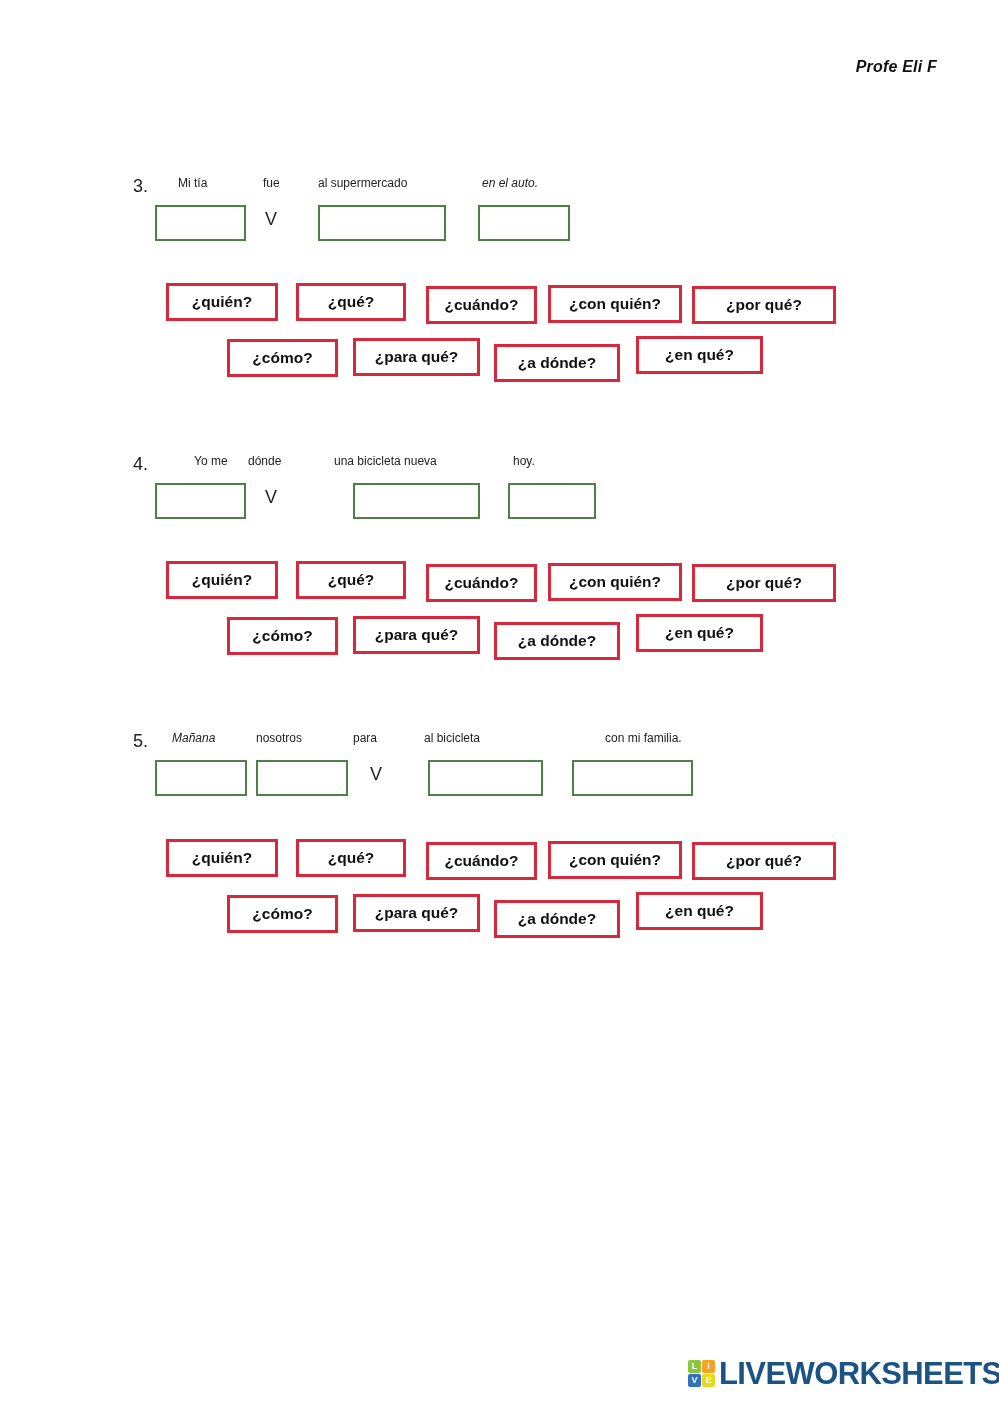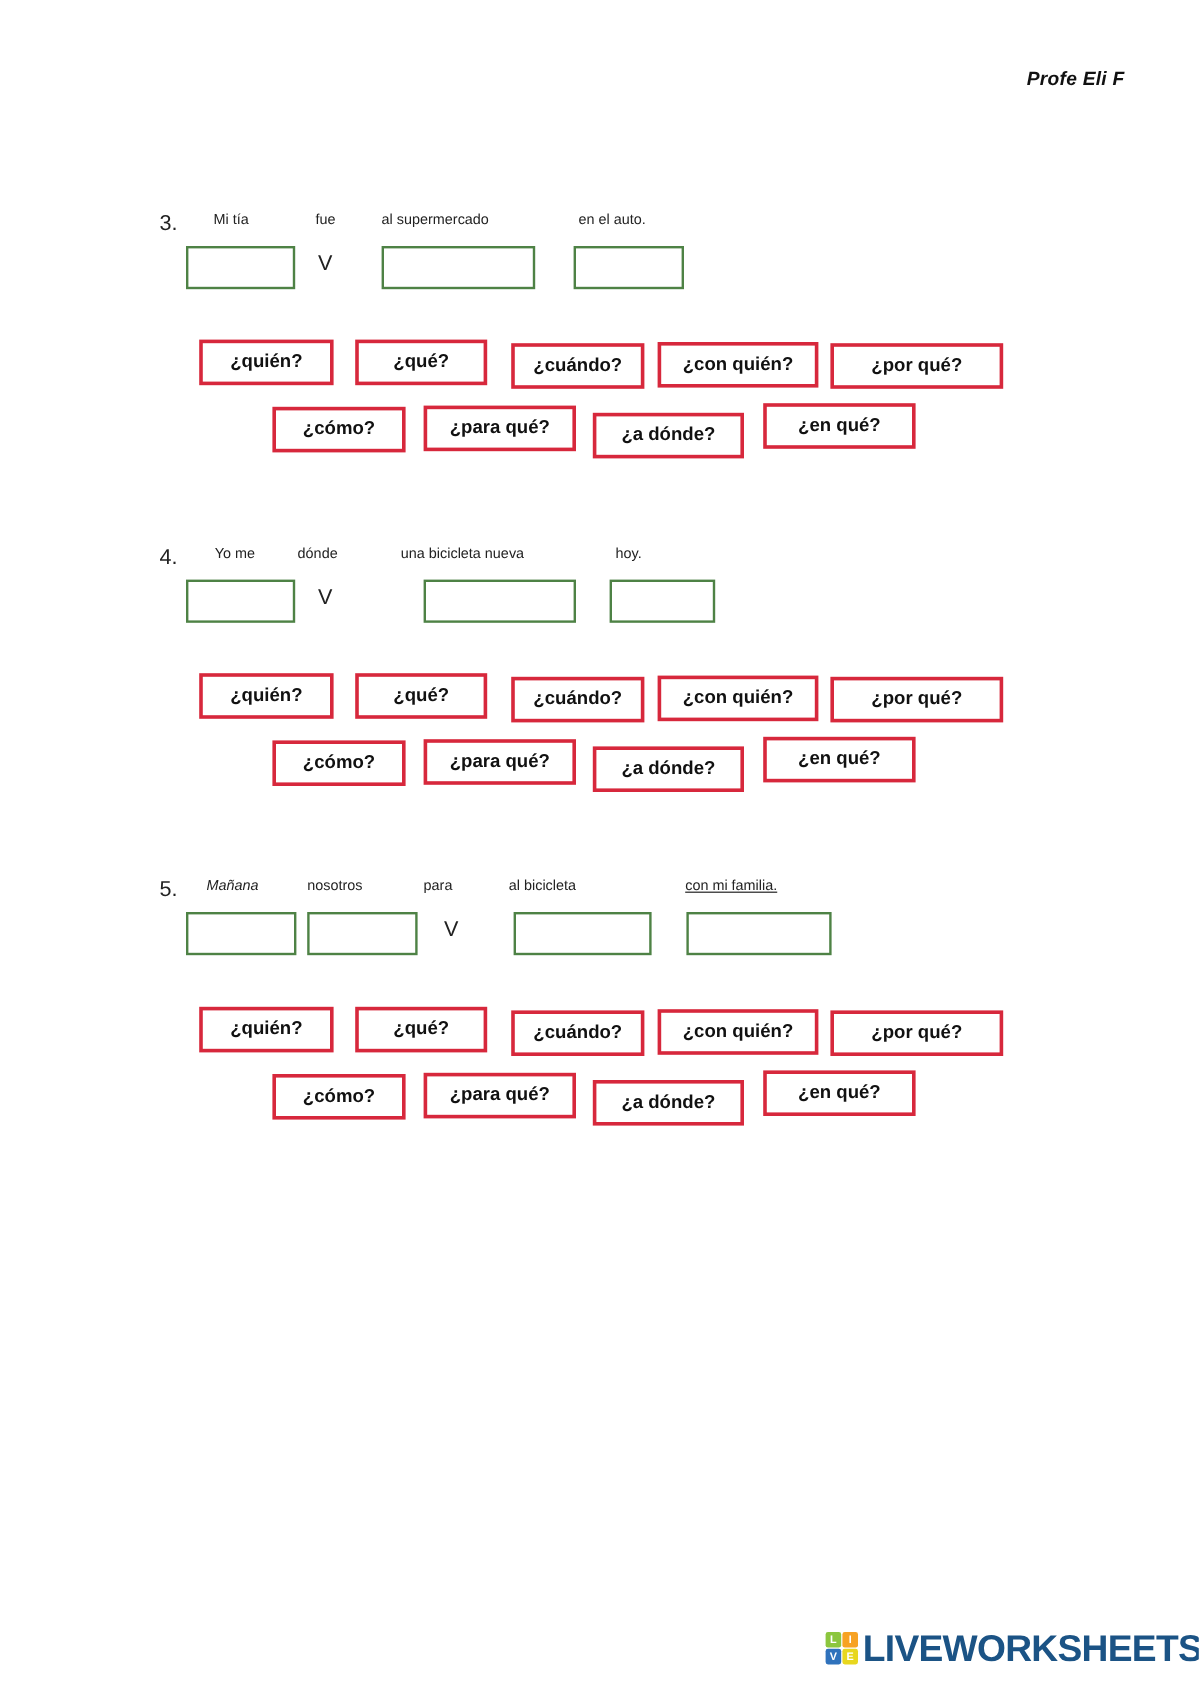--- a/index.html
+++ b/index.html
@@ -142,21 +142,21 @@
 <div class="page">
 
   <div class="header-author">Profe Eli F</div>
 
   <div class="question" style="top:176px;">
     <span class="q-number">3.</span>
 
     <span class="sentence" style="left:178px;">Mi tía</span>
     <span class="sentence" style="left:263px;">fue</span>
     <span class="sentence" style="left:318px;">al supermercado</span>
-    <span class="sentence" style="left:482px;">en el auto.</span>
+    <span class="sentence" style="left:482px;font-style:italic;">en el auto.</span>
 
     <div class="answer-box" style="left:155px; top:29px; width:91px;"></div>
     <span class="verb-mark" style="left:265px; top:33px;">V</span>
     <div class="answer-box" style="left:318px; top:29px; width:128px;"></div>
     <div class="answer-box" style="left:478px; top:29px; width:92px;"></div>
   </div>
 
   <div class="wordbank" style="top:283px;">
     <div class="wb-chip" style="left:166px; top:0px;  width:112px;">¿quién?</div>
     <div class="wb-chip" style="left:296px; top:0px;  width:110px;">¿qué?</div>
@@ -166,21 +166,21 @@
 
     <div class="wb-chip" style="left:227px; top:56px; width:111px;">¿cómo?</div>
     <div class="wb-chip" style="left:353px; top:55px; width:127px;">¿para qué?</div>
     <div class="wb-chip" style="left:494px; top:61px; width:126px;">¿a dónde?</div>
     <div class="wb-chip" style="left:636px; top:53px; width:127px;">¿en qué?</div>
   </div>
 
   <div class="question" style="top:454px;">
     <span class="q-number">4.</span>
 
-    <span class="sentence" style="left:179px;">Yo me</span>
+    <span class="sentence" style="left:194px;">Yo me</span>
     <span class="sentence" style="left:248px;">dónde</span>
     <span class="sentence" style="left:334px;">una bicicleta nueva</span>
     <span class="sentence" style="left:513px;">hoy.</span>
 
     <div class="answer-box" style="left:155px; top:29px; width:91px;"></div>
     <span class="verb-mark" style="left:265px; top:33px;">V</span>
     <div class="answer-box" style="left:353px; top:29px; width:127px;"></div>
     <div class="answer-box" style="left:508px; top:29px; width:88px;"></div>
   </div>
 
@@ -197,21 +197,21 @@
     <div class="wb-chip" style="left:636px; top:53px; width:127px;">¿en qué?</div>
   </div>
 
   <div class="question" style="top:731px;">
     <span class="q-number">5.</span>
 
     <span class="sentence" style="left:172px;font-style:italic;">Mañana</span>
     <span class="sentence" style="left:256px;">nosotros</span>
     <span class="sentence" style="left:353px;">para</span>
     <span class="sentence" style="left:424px;">al bicicleta</span>
-    <span class="sentence" style="left:571px;text-decoration:underline;">con mi familia.</span>
+    <span class="sentence" style="left:605px;">con mi familia.</span>
 
     <div class="answer-box" style="left:155px; top:29px; width:92px;"></div>
     <div class="answer-box" style="left:256px; top:29px; width:92px;"></div>
     <span class="verb-mark" style="left:370px; top:33px;">V</span>
     <div class="answer-box" style="left:428px; top:29px; width:115px;"></div>
     <div class="answer-box" style="left:572px; top:29px; width:121px;"></div>
   </div>
 
   <div class="wordbank" style="top:839px;">
     <div class="wb-chip" style="left:166px; top:0px;  width:112px;">¿quién?</div>

